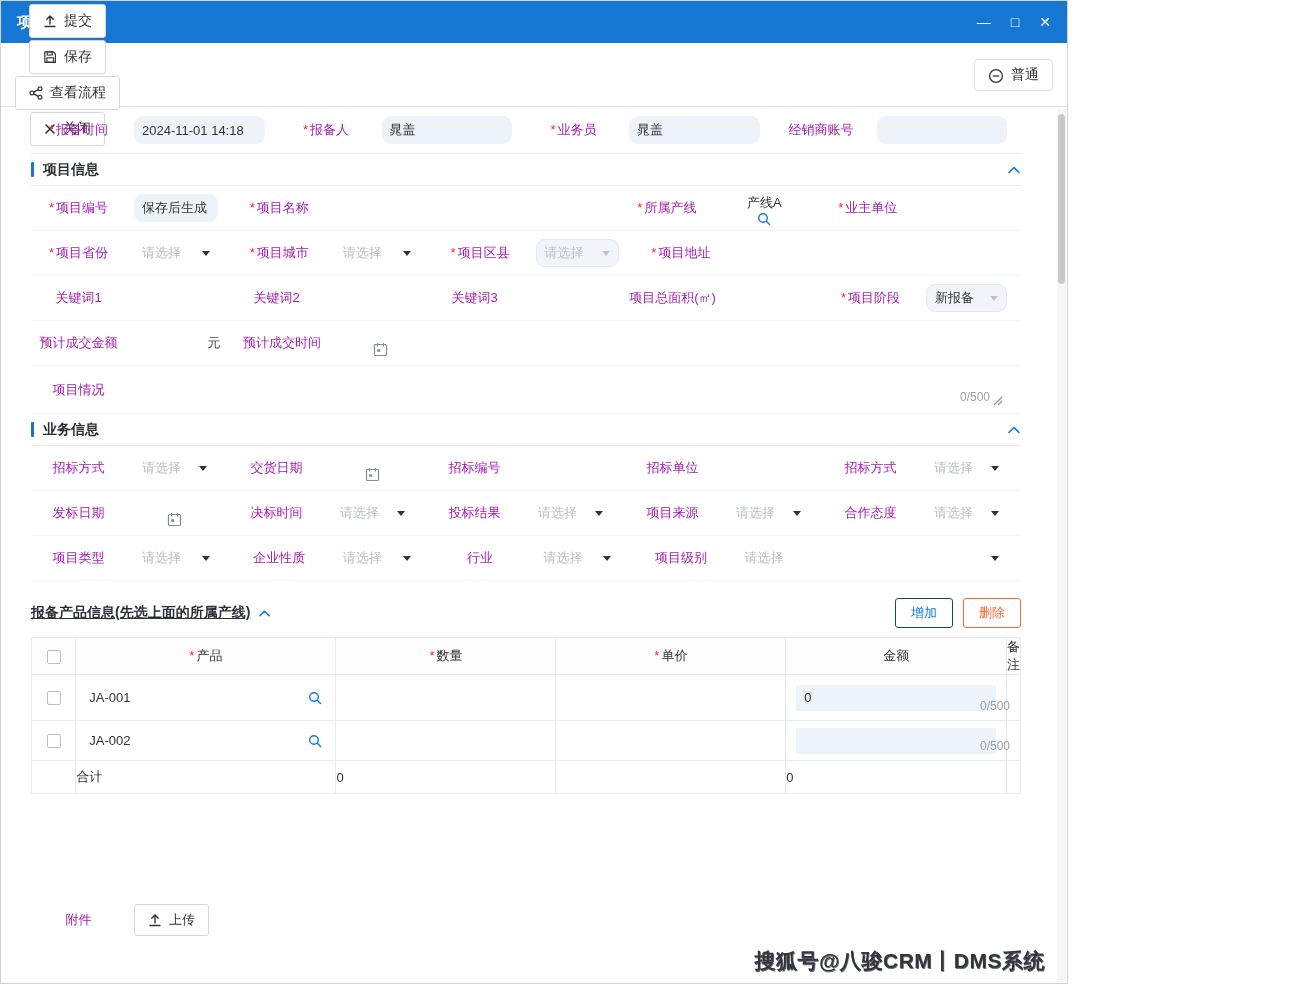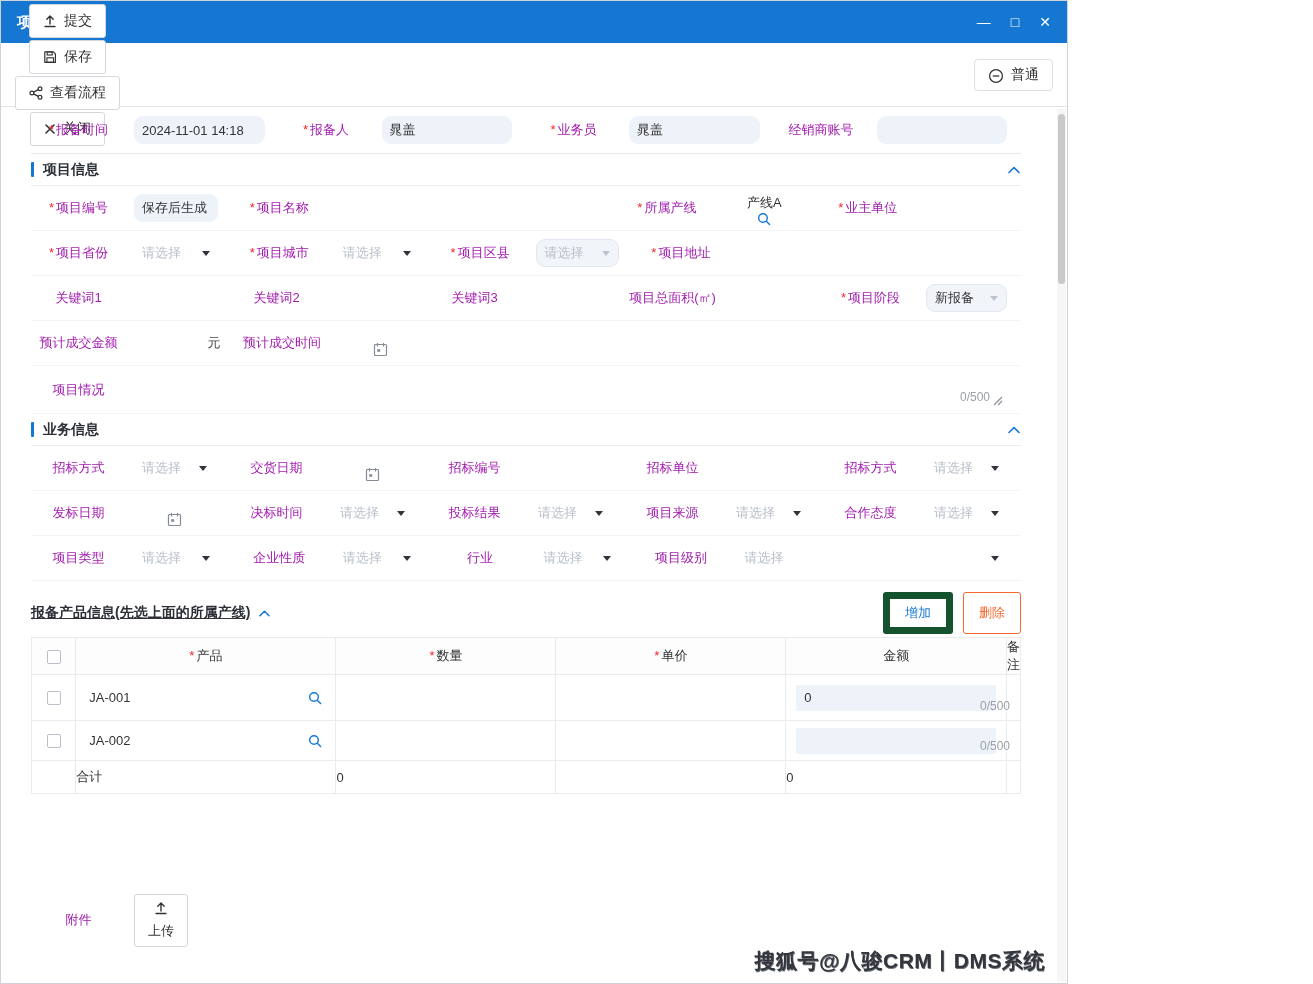--- a/index.html
+++ b/index.html
@@ -50,39 +50,39 @@
   
   .fld.textarea { height: 40px; align-items: flex-end; justify-content: flex-end; padding: 0 4px 6px 8px; }
   .counter { font-size: 12px; color: #9aa0a8; }
   .grip { margin-left: 3px; margin-bottom: -2px; }
 
   
   .product-head { margin-top: 16px; height: 32px; display: flex; align-items: center; justify-content: space-between; }
   .product-head .left { display: flex; align-items: center; gap: 8px; text-decoration: underline; }
   .ptitle { font-size: 14px; font-weight: bold; color: #2b2f36; }
   .product-head .right { display: flex; gap: 10px; }
-  .btn-add { border: 7px solid #14532d; color: #1678d4; background: #fff; border-radius: 3px; padding: 5px 15px; font-size: 13px; cursor: pointer; font-family: inherit; }
+  .btn-add { border: 1px solid #14532d; color: #1678d4; background: #fff; border-radius: 3px; padding: 5px 15px; font-size: 13px; cursor: pointer; font-family: inherit; }
   .btn-del { border: 1px solid #f5682f; color: #f5682f; background: #fff; border-radius: 3px; padding: 5px 15px; font-size: 13px; cursor: pointer; font-family: inherit; }
 
   table.ptable { width: 100%; border-collapse: collapse; margin-top: 8px; }
   .ptable th, .ptable td { border: 1px solid #e8ebf0; font-size: 13px; color: #333; }
   .ptable thead th { height: 31px; text-align: center; font-weight: normal; background: #fdfdfe; }
   .ptable tbody td { height: 46px; position: relative; }
   .ptable tr.r2 td { height: 40px; }
   .ptable tr.total-row td { height: 33px; }
   .cb { display: inline-block; width: 14px; height: 14px; border: 1px solid #b9bfc9; border-radius: 2px; background: #fff; vertical-align: middle; cursor: pointer; }
   .cb-col { text-align: center; }
   .pcell { display: flex; align-items: center; justify-content: space-between; padding: 0 13px; }
   .amt { height: 26px; margin: 0 10px; background: #eef2f9; border-radius: 2px; display: flex; align-items: center; padding: 0 8px; }
   .remark-td .counter { position: absolute; right: 10px; bottom: 7px; }
   .pl { padding-left: 0; }
 
   .spacer-block { height: 105px; }
   .attach-row { height: 42px; display: flex; align-items: center; }
-  .upload-btn { padding: 6px 13px; font-size: 13px; flex-direction: column; }
+  .upload-btn { padding: 6px 13px; font-size: 13px; }
 
   .watermark { position: absolute; right: 22px; bottom: 8px; font-size: 21px; font-weight: bold; color: #33373d; letter-spacing: 0.5px; text-shadow: 0.6px 0.6px 0 #6b6f76; }
 
   
   .vscroll { position: absolute; top: 108px; bottom: 1px; right: 1px; width: 9px; background: #f6f6f6; }
   .vscroll .thumb { position: absolute; top: 5px; left: 1px; width: 7px; height: 170px; background: #c9c9c9; border-radius: 4px; }
 
   svg { flex: none; }
 </style>
 </head>

